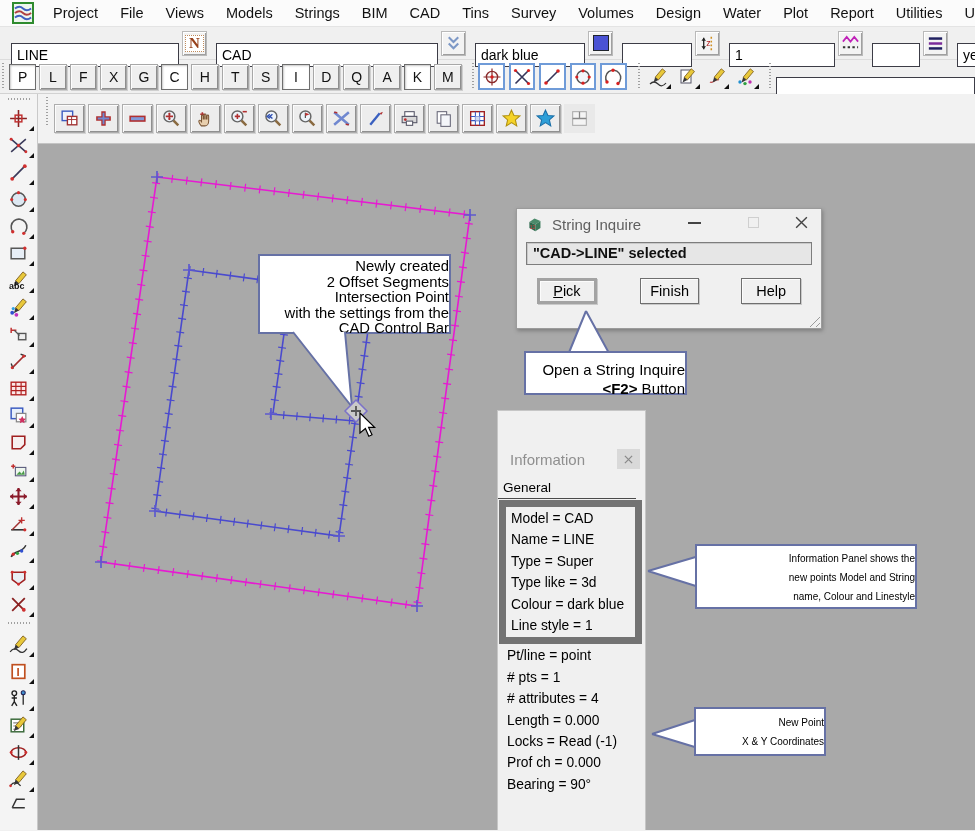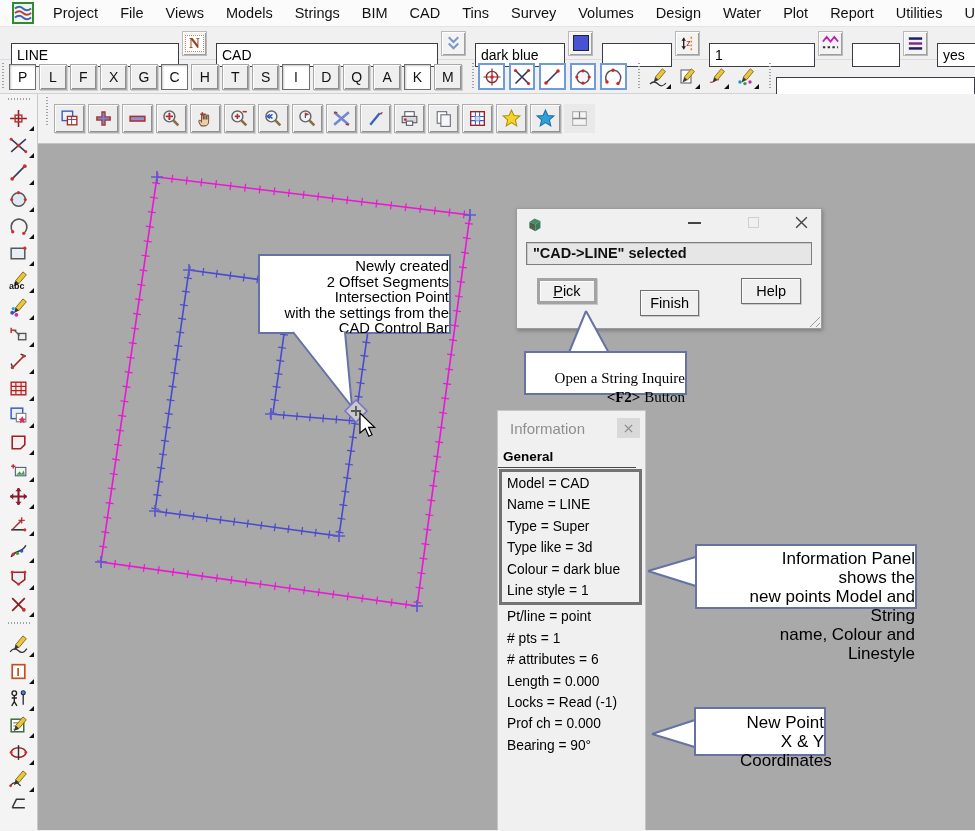--- a/index.html
+++ b/index.html
@@ -80,49 +80,49 @@
   .dlg-close svg { width:100%; height:100%; }
   .dlg-msg { margin:2px 9px 0 9px; height:23px; background:#e6e6e6;
     border:1px solid #7d7d7d; box-shadow:inset 1px 1px 0 #c9c9c9;
     font-size:14.5px; font-weight:bold; color:#101010; padding:2px 0 0 6px; }
   .dlg-btns { display:flex; margin-top:13px; padding:0 20px; }
   .dlg-btn { width:63px; height:26px; background:#f0f0f0; border:1px solid #6f6f6f;
     box-shadow:inset 1px 1px 0 #fcfcfc, 1px 1px 0 #c9c9c9;
     font-size:14.5px; color:#000; font-family:"Liberation Sans",sans-serif; }
   .dlg-btn.focus { border:3px solid #a3a3a3; }
   .dlg-btn u { text-decoration:underline; }
-  .b-finish { margin-left:43px;margin-top:12px; } .b-help { margin-left:42px; }
+  .b-finish { margin-left:43px; } .b-help { margin-left:42px; }
   .dlg-grip { position:absolute; right:1px; bottom:1px; width:13px; height:13px;
     background:repeating-linear-gradient(135deg,transparent 0 3px,#9a9a9a 3px 4px);
     clip-path:polygon(100% 0,100% 100%,0 100%); }
 
   
   .infopanel { position:absolute; left:459px; top:266px; width:149px; height:420px;
     background:#f0f0f0; border:1px solid #c6c6c6; border-bottom:none; z-index:5;
     font-size:13.8px; color:#000; }
-  .ip-title { height:37px; position:relative; }
+  .ip-title { height:37px; position:relative;margin-top:31px; }
   .ip-name { position:absolute; left:12px; top:9px; font-size:15px; color:#8f8f8f; }
   .ip-close { position:absolute; right:5px; top:7px; width:23px; height:20px; background:#d9d9d9;
     display:flex; align-items:center; justify-content:center; }
   .ip-close svg { width:9px; height:9px; }
-  .ip-section { font-weight:bold; font-size:13.5px; padding:1px 0 3px 5px;
+  .ip-section { font-weight:normal; font-size:13.5px; padding:1px 0 3px 5px;
     border-bottom:1px solid #4a4a4a; margin-right:9px; }
   .ip-item { line-height:21.4px; padding-left:9px; white-space:nowrap; }
-  .ip-group { border:3px solid #737373; margin:1px 3px 1px 1px; padding:1px 0; }
+  .ip-group { border:7px solid #737373; margin:1px 3px 1px 1px; padding:1px 0; }
   .ip-group .ip-item { padding-left:5px; }
 
   
   .callout { position:absolute; background:#fff; border:2px solid #6671a5; z-index:8;
     text-align:right; color:#000; }
   .co-line { font-size:14.8px; line-height:15.5px; }
   .co1 { left:220px; top:110px; width:193px; height:80px; padding-top:3px; }
-  .co2 { left:486px; top:207px; width:163px; height:44px; padding-top:16px;font-family:Liberation Serif, serif; }
+  .co2 { left:486px; top:207px; width:163px; height:44px; padding-top:7px; }
   .co2 b { font-weight:bold; }
   .co3 { left:657px; top:400px; width:222px; height:65px; padding-top:3px; }
-  .co3 .co-line, .co4 .co-line { font-size:17px; line-height:19px;padding-left:44px; }
+  .co3 .co-line, .co4 .co-line { font-size:10px; line-height:19px;padding-left:44px; }
   .co4 { left:656px; top:563px; width:132px; height:49px; padding-top:4px; }
   .tail { position:absolute; z-index:8; }
   .curslayer { position:absolute; z-index:9; }
 </style>
 </head>
 <body>
 
 <svg width="0" height="0" style="position:absolute">
   <defs>
     <g id="pencil">
@@ -176,21 +176,21 @@
   </div>
   <div class="fgroup">
     <input class="fld" style="width: 222px;" value="CAD">
     <div class="ibtn">
         <svg viewBox="0 0 20 20">
           <path d="M5 3.5l5 5 5-5M5 10l5 5 5-5" fill="none" stroke="#7d98c6" stroke-width="2.2"></path>
         </svg>
       </div>
   </div>
   <div class="fgroup">
-    <input class="fld" style="width: 90px;" value="dark blue">
+    <input class="fld" style="width: 110px;" value="dark blue">
     <div class="ibtn">
         <div class="swatch"></div>
       </div>
   </div>
   <div class="fgroup">
     <input class="fld" style="width: 70px;" value="">
     <div class="ibtn">
       <svg viewBox="0 0 20 20">
           <path d="M6 4v12" stroke="#222" stroke-width="1.4"></path>
           <path d="M6 4l-2.4 3h4.8zM6 16l-2.4-3h4.8z" fill="#222"></path>
@@ -667,20 +667,21 @@
       </svg>
 
       <div class="dialog">
         <div class="dlg-title">
           <svg class="dlg-ico" viewBox="0 0 20 20">
               <path d="M4 7l6-4 7 3-6 4z" fill="#4a8a6a"></path>
               <path d="M4 7l7 3v8l-7-4z" fill="#2e6a4e"></path>
               <path d="M11 10l6-4v8l-6 4z" fill="#3a7a5a"></path>
               <text x="4.5" y="15" font-size="6" fill="#d04040">12</text>
             </svg>
+          <span class="dlg-name">String Inquire</span>
           <div class="dlg-min"></div>
           <div class="dlg-max"></div>
           <div class="dlg-close"><svg viewBox="0 0 14 14">
                 <path d="M2 2l10 10M12 2L2 12" stroke="#444" stroke-width="1.3"></path>
               </svg></div>
         </div>
         <div class="dlg-msg">"CAD-&gt;LINE" selected</div>
         <div class="dlg-btns">
           <button class="dlg-btn focus"><u>P</u><span>ick</span></button>
           <button class="dlg-btn b-finish">Finish</button>
@@ -702,21 +703,21 @@
         <div class="ip-group">
           <div class="ip-item">Model = CAD</div>
           <div class="ip-item">Name = LINE</div>
           <div class="ip-item">Type = Super</div>
           <div class="ip-item">Type like = 3d</div>
           <div class="ip-item">Colour = dark blue</div>
           <div class="ip-item">Line style = 1</div>
         </div>
         <div class="ip-item">Pt/line = point</div>
         <div class="ip-item"># pts = 1</div>
-        <div class="ip-item"># attributes = 6</div>
+        <div class="ip-item"># attributes = 4</div>
         <div class="ip-item">Length = 0.000</div>
         <div class="ip-item">Locks = Read (-1)</div>
         <div class="ip-item">Prof ch = 0.000</div>
         <div class="ip-item">Bearing = 90°</div>
 
       </div>
 
       <div class="callout co1">
         <div class="co-line">Newly created</div>
         <div class="co-line">2 Offset Segments</div>

